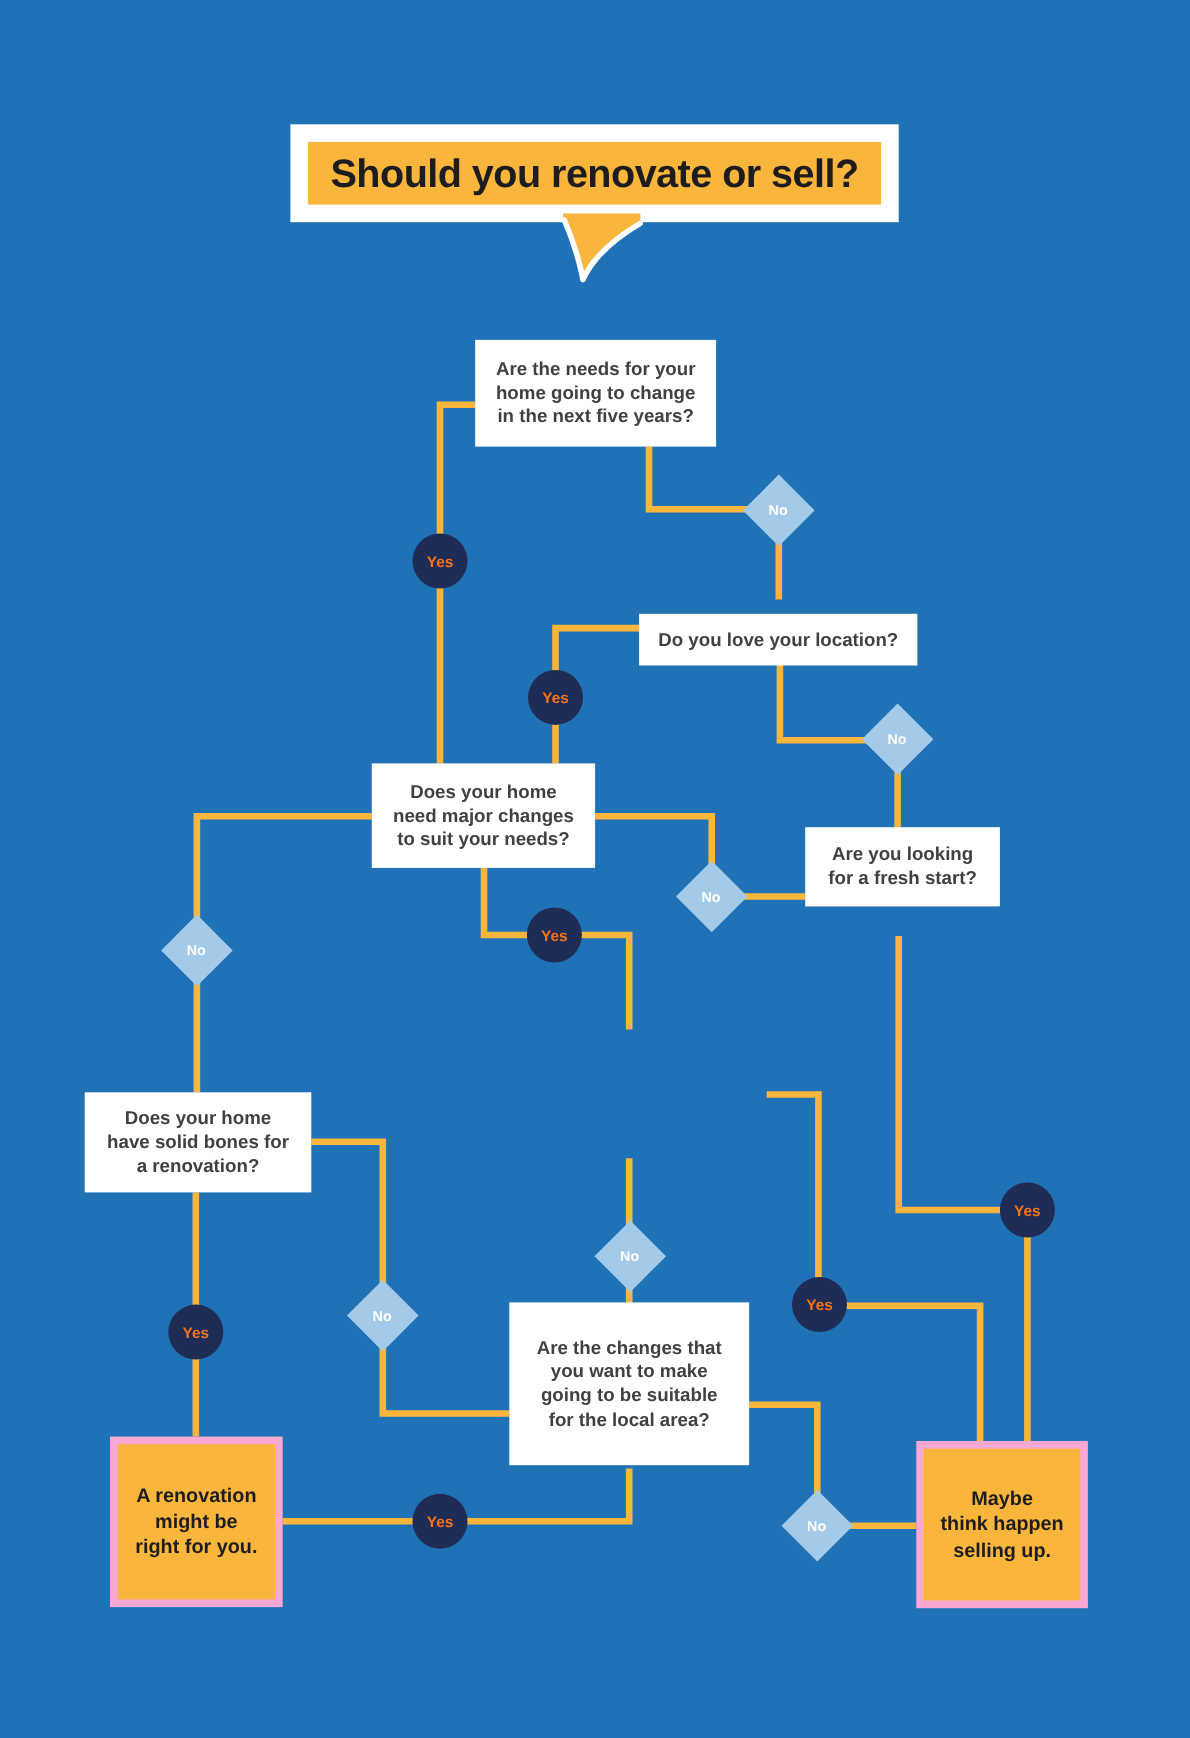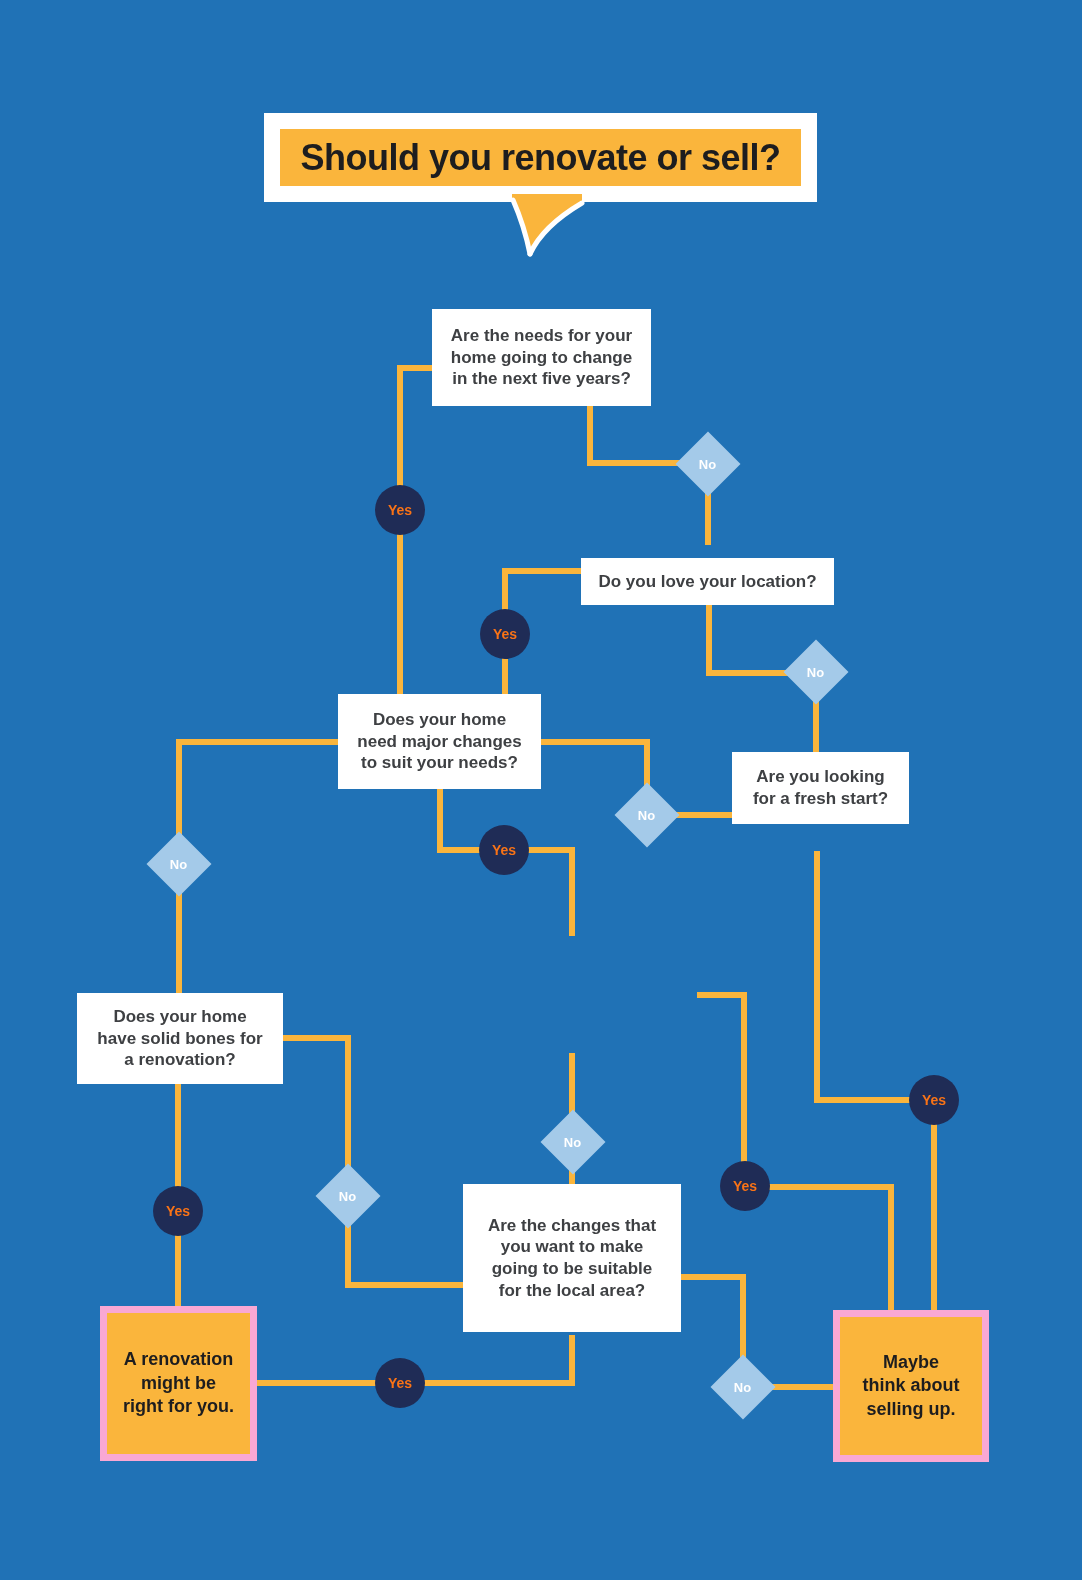--- a/index.html
+++ b/index.html
@@ -111,21 +111,21 @@
 going to be suitable
 for the local area?</div>
 
   <div class="rbox" style="left:100px;top:1306px;width:157px;height:155px;">
     <div class="rbox-inner">A renovation
 might be
 right for you.</div>
   </div>
   <div class="rbox" style="left:833px;top:1310px;width:156px;height:152px;">
     <div class="rbox-inner">Maybe
-think about
+think happen
 selling up.</div>
   </div>
 
   <div class="ycircle" style="left:375px;top:485px;">Yes</div>
   <div class="ycircle" style="left:480px;top:609px;">Yes</div>
   <div class="ycircle" style="left:479px;top:825px;">Yes</div>
   <div class="ycircle" style="left:720px;top:1161px;">Yes</div>
   <div class="ycircle" style="left:909px;top:1075px;">Yes</div>
   <div class="ycircle" style="left:153px;top:1186px;">Yes</div>
   <div class="ycircle" style="left:375px;top:1358px;">Yes</div>

